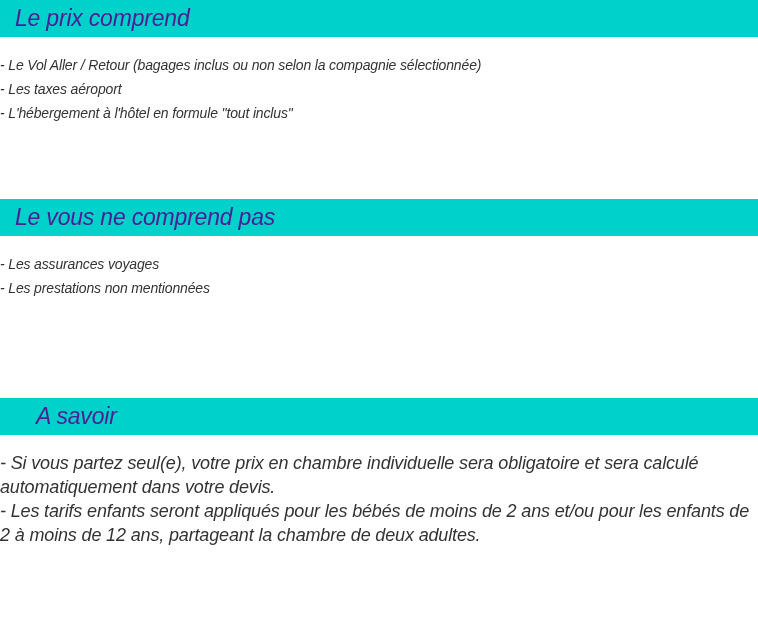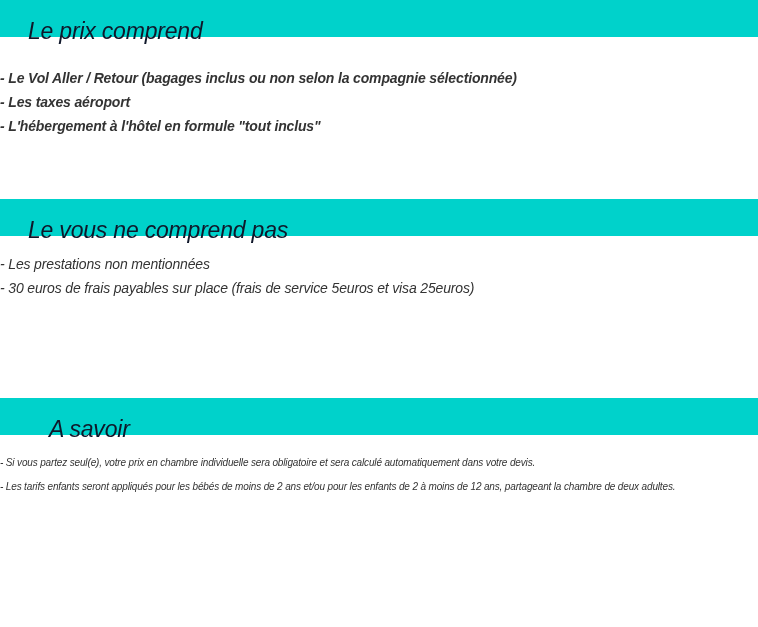--- a/index.html
+++ b/index.html
@@ -18,52 +18,52 @@
     .section-header {
       position: absolute;
       left: 0;
       width: 758px;
       height: 37px;
       background: #00d2cb;
       box-sizing: border-box;
       padding-left: 15px;
     }
     .section-header h2 {
-      margin: 13px;
+      margin: 0;
       font-family: "Liberation Sans", sans-serif;
       font-style: italic;
       font-weight: normal;
       font-size: 23px;
       line-height: 37px;
-      color: #0f172a;
+      color: #4c1d95;
       letter-spacing: -0.2px;
     }
     .section-body {
       position: absolute;
       left: 0;
       width: 758px;
     }
     .section-body .line {
       font-style: italic;
       font-size: 14px;
       line-height: 24px;
       color: #333333;
       white-space: nowrap;
       letter-spacing: -0.15px;
     }
     .section-body .para {
       font-style: italic;
-      font-size: 10px;
+      font-size: 18px;
       line-height: 24px;
       color: #333333;
       letter-spacing: -0.15px;
       width: 755px;
     }
     #h1 { top: 0; }
-    #b1 { top: 66px; font-weight: bold; }
+    #b1 { top: 53px; }
     #h2 { top: 199px; }
     #b2 { top: 252px; }
     #h3 { top: 398px; padding-left: 36px; }
     #b3 { top: 451px; }
   </style>
 </head>
 <body>
 
 <div class="section-header" id="h1">
   <h2>Le prix comprend</h2>
@@ -71,22 +71,22 @@
 <div class="section-body" id="b1">
   <div class="line">- Le Vol Aller / Retour (bagages inclus ou non selon la compagnie sélectionnée)</div>
   <div class="line">- Les taxes aéroport</div>
   <div class="line">- L'hébergement à l'hôtel en formule "tout inclus"</div>
 </div>
 
 <div class="section-header" id="h2">
   <h2>Le vous ne comprend pas</h2>
 </div>
 <div class="section-body" id="b2">
+  <div class="line">- Les assurances voyages</div>
   <div class="line">- Les prestations non mentionnées</div>
-  <div class="line">- 30 euros de frais payables sur place (frais de service 5euros et visa 25euros)</div>
 </div>
 
 <div class="section-header" id="h3">
   <h2>A savoir</h2>
 </div>
 <div class="section-body" id="b3">
   <div class="para">- Si vous partez seul(e), votre prix en chambre individuelle sera obligatoire et sera calculé automatiquement dans votre devis.</div>
   <div class="para">- Les tarifs enfants seront appliqués pour les bébés de moins de 2 ans et/ou pour les enfants de 2 à moins de 12 ans, partageant la chambre de deux adultes.</div>
 </div>
 

